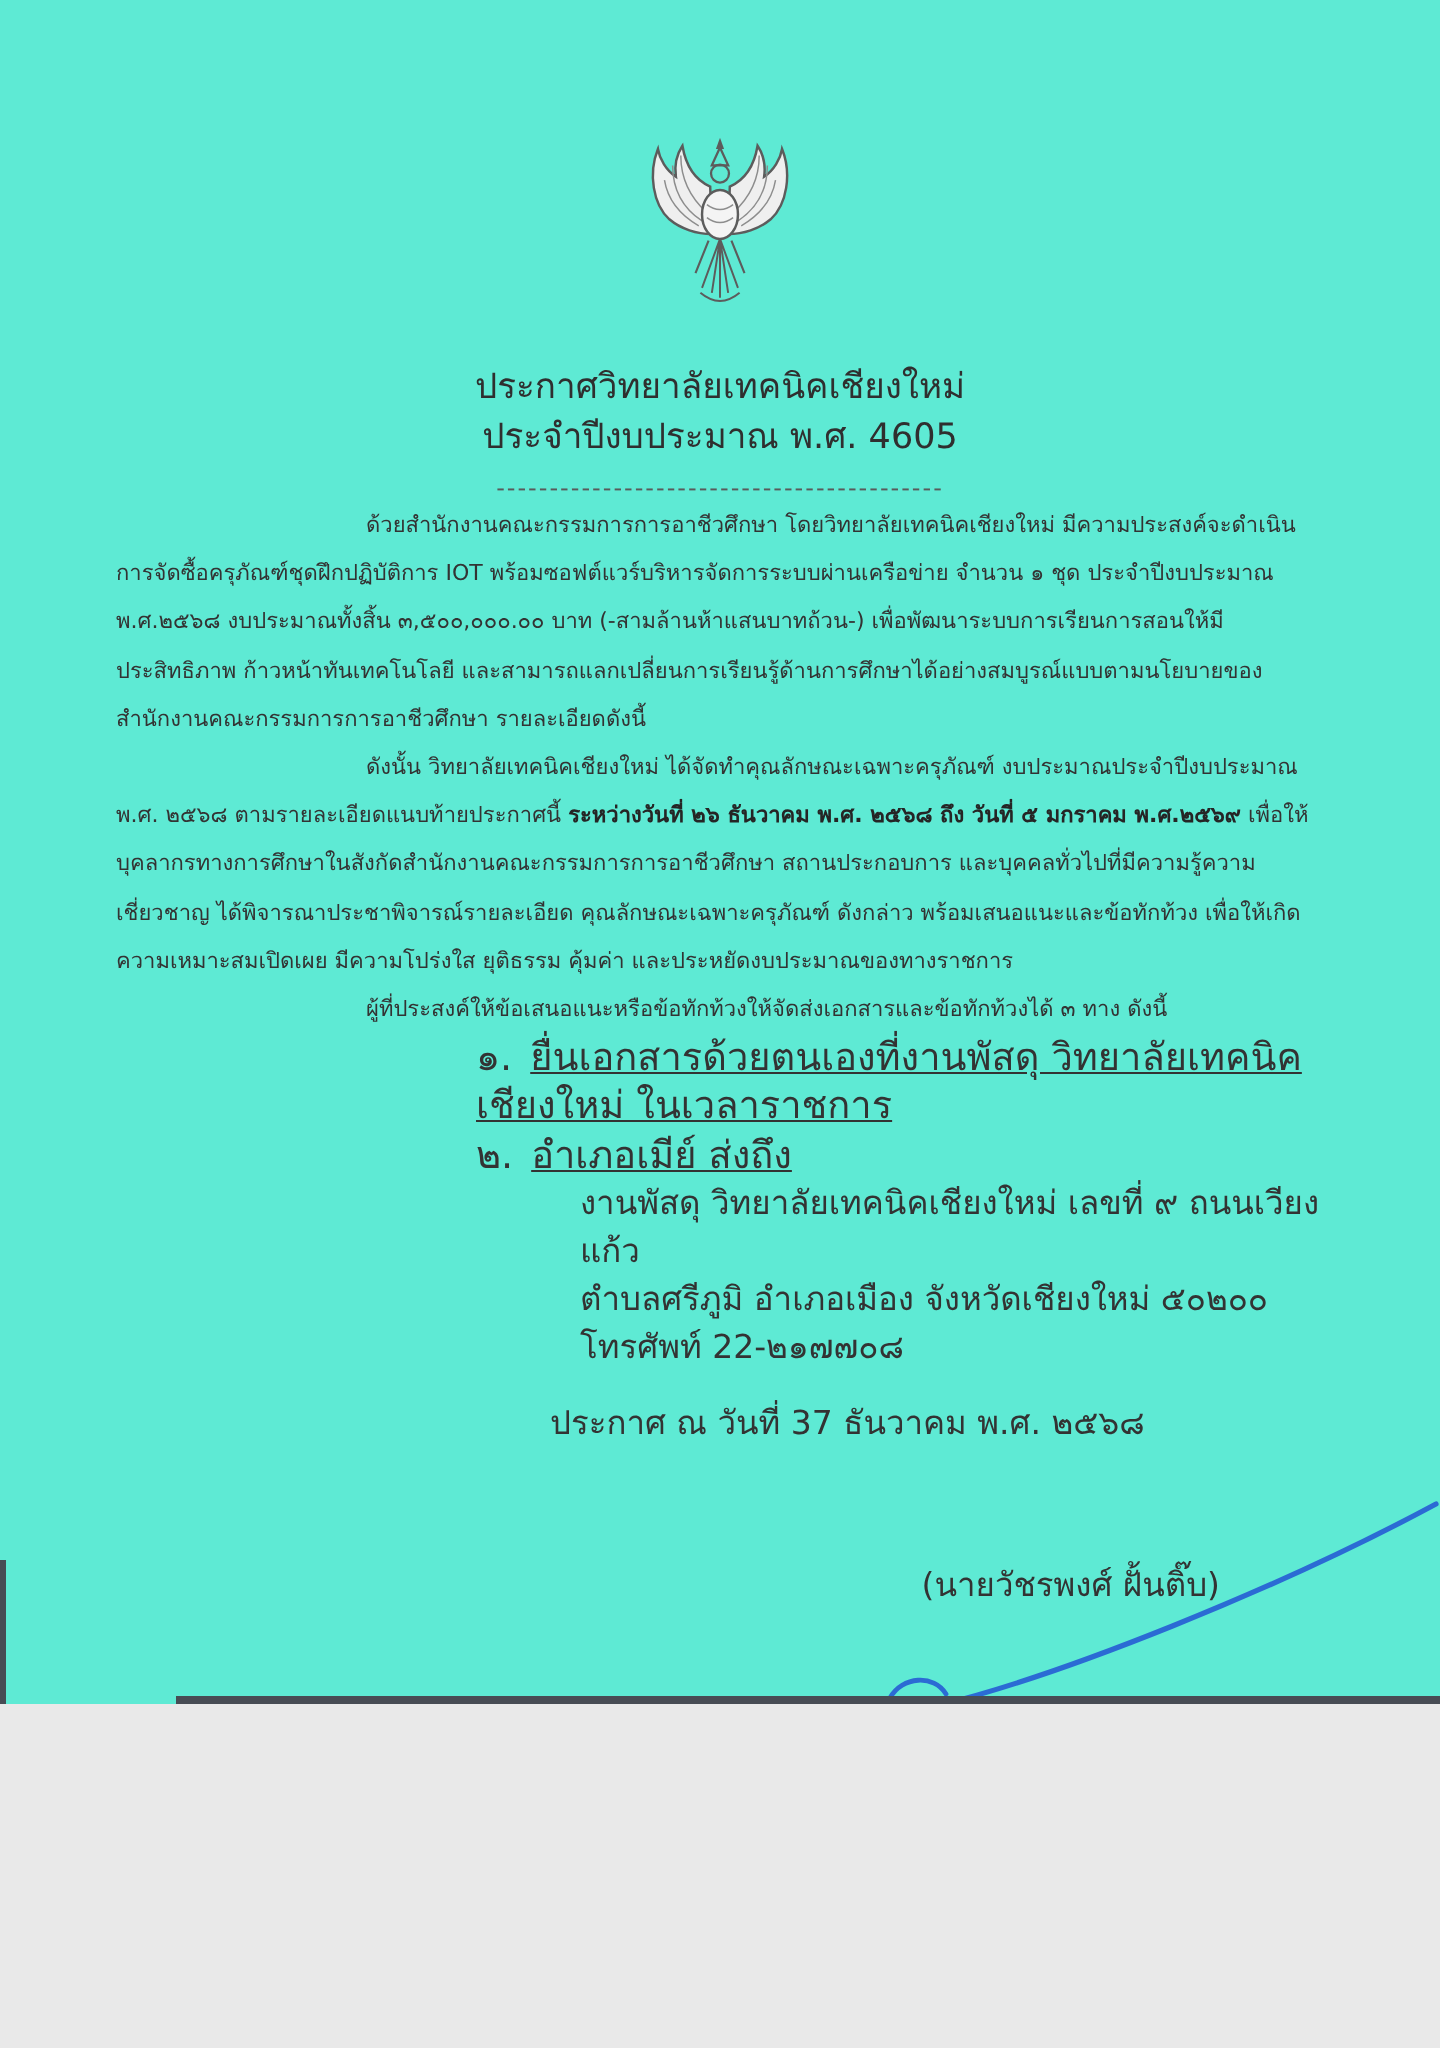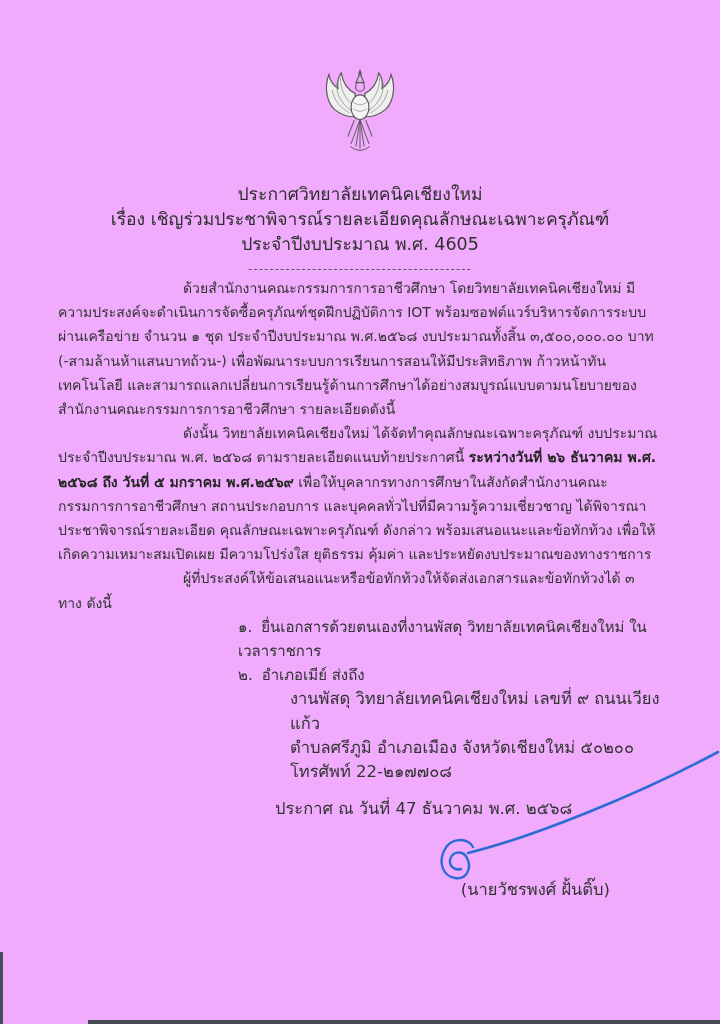--- a/index.html
+++ b/index.html
@@ -1,20 +1,20 @@
 <!DOCTYPE html>
 <html><head>
 <meta charset="utf-8">
 <style>
   html,body{margin:0;padding:0;background:#e9e9e9;}
   .page{
     position:relative;
-    width:720px;height:1024px;
+    width:720px;height:852px;
     margin:0 auto;
-    background:#f0abfc;
+    background:#5eead4;
     overflow:hidden;
     font-family:"DejaVu Sans",sans-serif;
     color:#333;
   }
   .content{padding:0 58px;}
   .emblem-wrap{
     margin-top:64px;
     display:flex;justify-content:center;
   }
   .title-block{
@@ -28,35 +28,36 @@
     text-align:center;
     margin-top:5px;
     font-size:12px;
     letter-spacing:1px;
     color:#5a5a5a;
     white-space:nowrap;
     overflow:hidden;
   }
   p.body-par{
     margin:0;
-    font-size:14px;
+    font-size:11px;
     line-height:24.2px;
     text-indent:125px;
     color:#333;
   }
   .p1{margin-top:13px;}
   .p2{margin-top:15px;}
   .p3{margin-top:14px;}
   .p4{margin-top:12px;}
   .bold{font-weight:bold;color:#252525;}
   .channel-row{
     margin:0;
-    font-size:15px;
+    font-size:19px;
     line-height:24.2px;
     margin-left:180px;
+    text-decoration:underline;
   }
   .channel-num{display:inline-block;margin-right:9px;}
   .address-line{
     margin:0;
     font-size:16.5px;
     line-height:24.2px;
     margin-left:232px;
   }
   .announce-date{
     margin:0;
@@ -118,21 +119,20 @@
           <path d="M53,64 L45,84 M67,64 L75,84" fill="none" stroke="#5c5c5c" stroke-width="1.3"></path>
 
           <path d="M60,63 L49,93 M60,63 L55,96 M60,63 L60,99 M60,63 L65,96 M60,63 L71,93" fill="none" stroke="#5c5c5c" stroke-width="1.2"></path>
           <path d="M48,96 Q60,106 72,96" fill="none" stroke="#5c5c5c" stroke-width="1.2"></path>
         </svg>
       </span>
     </div>
 
     <div class="title-block">
       <div>ประกาศวิทยาลัยเทคนิคเชียงใหม่</div>
-      <div>เรื่อง  เชิญร่วมประชาพิจารณ์รายละเอียดคุณลักษณะเฉพาะครุภัณฑ์</div>
       <div>ประจำปีงบประมาณ พ.ศ. 4605</div>
     </div>
 
     <div class="divider">------------------------------------------</div>
 
     <p class="body-par p1">
       <span>ด้วยสำนักงานคณะกรรมการการอาชีวศึกษา โดยวิทยาลัยเทคนิคเชียงใหม่ มีความประสงค์จะดำเนินการจัดซื้อครุภัณฑ์ชุดฝึกปฏิบัติการ IOT พร้อมซอฟต์แวร์บริหารจัดการระบบผ่านเครือข่าย จำนวน ๑ ชุด ประจำปีงบประมาณ พ.ศ.๒๕๖๘ งบประมาณทั้งสิ้น ๓,๕๐๐,๐๐๐.๐๐ บาท (-สามล้านห้าแสนบาทถ้วน-) เพื่อพัฒนาระบบการเรียนการสอนให้มีประสิทธิภาพ ก้าวหน้าทันเทคโนโลยี และสามารถแลกเปลี่ยนการเรียนรู้ด้านการศึกษาได้อย่างสมบูรณ์แบบตามนโยบายของสำนักงานคณะกรรมการการอาชีวศึกษา รายละเอียดดังนี้</span>
     </p>
 
 
@@ -147,21 +147,21 @@
     <p class="channel-row">
       <span class="channel-num">๑.</span><span>ยื่นเอกสารด้วยตนเองที่งานพัสดุ วิทยาลัยเทคนิคเชียงใหม่ ในเวลาราชการ</span>
     </p>
     <p class="channel-row">
       <span class="channel-num">๒.</span><span>อำเภอเมีย์ ส่งถึง</span>
     </p>
     <p class="address-line">งานพัสดุ วิทยาลัยเทคนิคเชียงใหม่ เลขที่ ๙ ถนนเวียงแก้ว</p>
     <p class="address-line">ตำบลศรีภูมิ อำเภอเมือง จังหวัดเชียงใหม่ ๕๐๒๐๐</p>
     <p class="address-line">โทรศัพท์ 22-๒๑๗๗๐๘</p>
 
-    <p class="announce-date">ประกาศ ณ วันที่  47 ธันวาคม พ.ศ. ๒๕๖๘</p>
+    <p class="announce-date">ประกาศ ณ วันที่  37 ธันวาคม พ.ศ. ๒๕๖๘</p>
 
     <div class="signature-block">
       <div>(นายวัชรพงศ์  ฝั้นติ๊บ)</div>
 
     </div>
 
   </div>
 
   <svg class="sig-ink" viewBox="0 0 720 1024">
     <path d="M473,847 C467,837 451,838 445,849 C438,861 442,876 455,878 C467,880 472,868 467,858 C463,850 452,851 450,860 C449,866 455,871 461,869" fill="none" stroke="#2b6bd4" stroke-width="2.4" stroke-linecap="round"></path>

